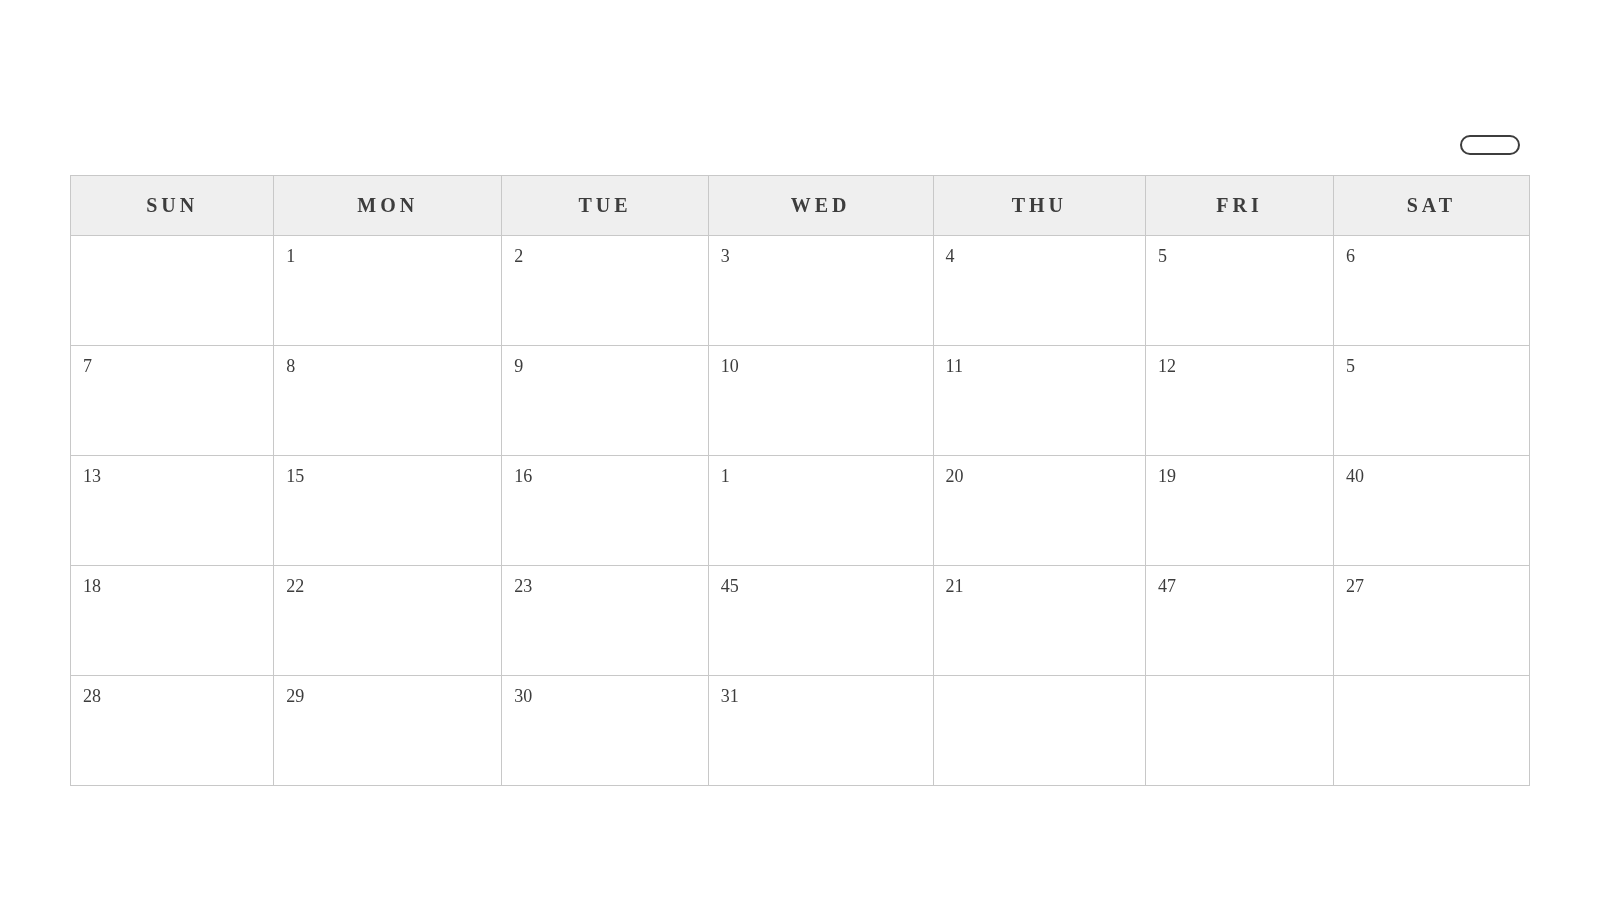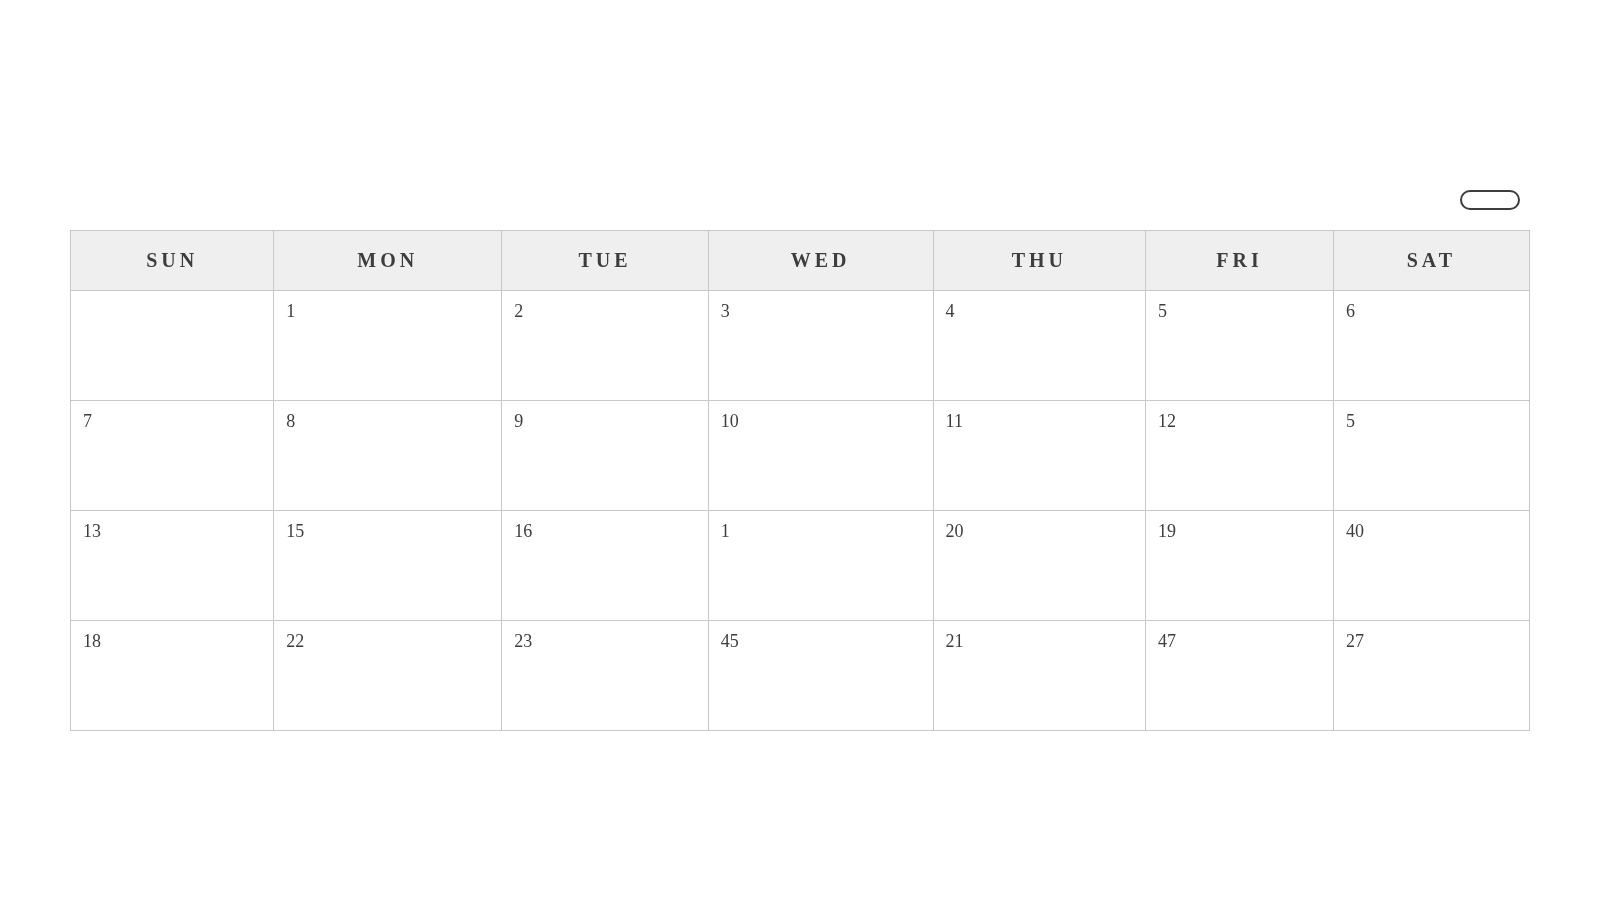--- a/index.html
+++ b/index.html
@@ -138,15 +138,24 @@
         </tr>
         <tr>
           <td><span class="day-num">18</span></td>
           <td><span class="day-num">22</span></td>
           <td><span class="day-num">23</span></td>
           <td><span class="day-num">45</span></td>
           <td><span class="day-num">21</span></td>
           <td><span class="day-num">47</span></td>
           <td><span class="day-num">27</span></td>
         </tr>
+        <tr>
+          <td><span class="day-num">28</span></td>
+          <td><span class="day-num">29</span></td>
+          <td><span class="day-num">30</span></td>
+          <td><span class="day-num">31</span></td>
+          <td class="empty"></td>
+          <td class="empty"></td>
+          <td class="empty"></td>
+        </tr>
       </tbody>
   </table>
 </div>
 
 </body></html>

